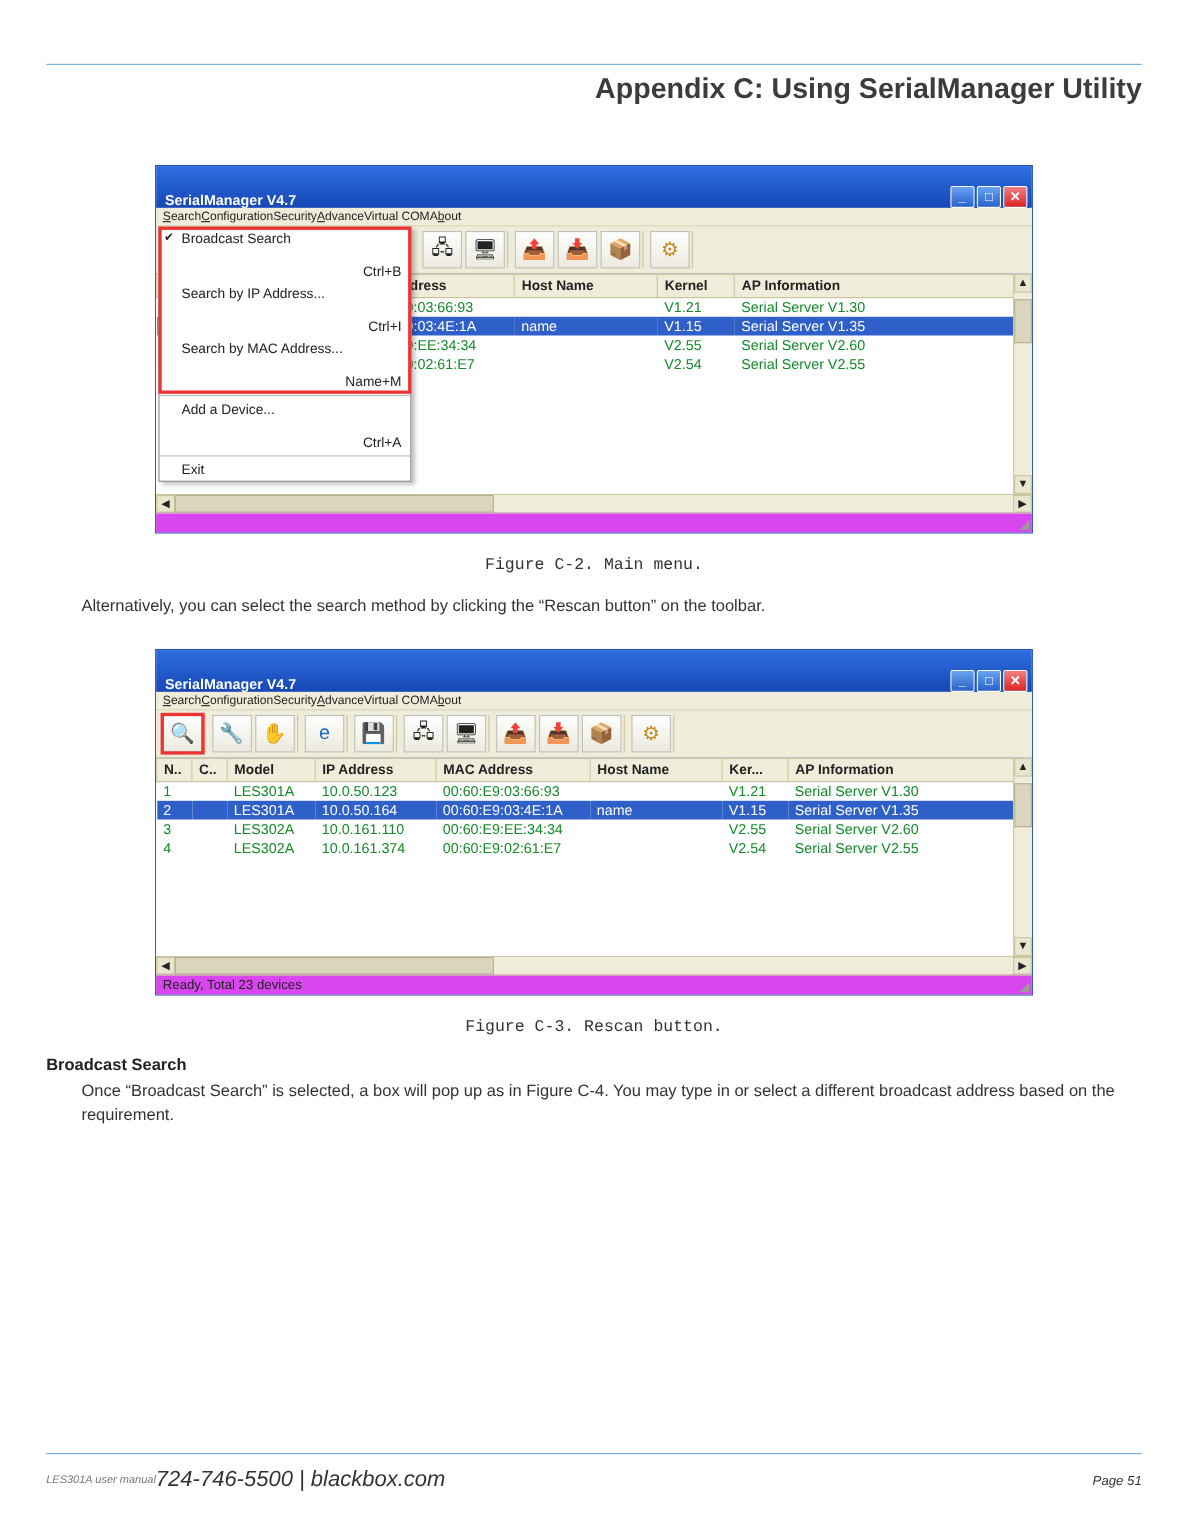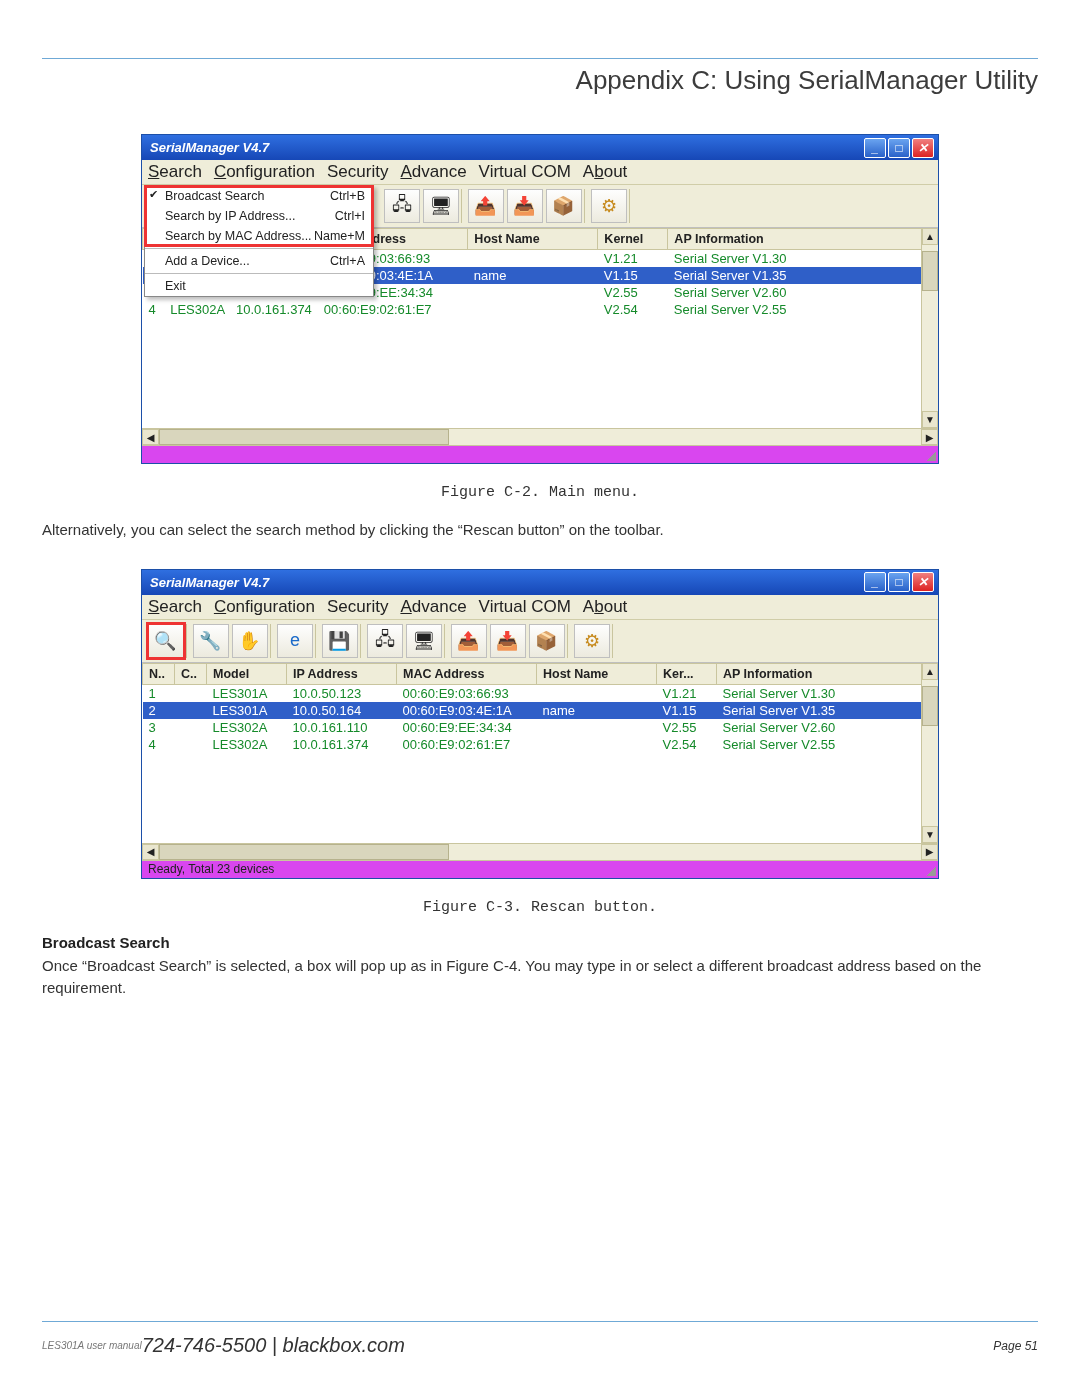--- a/index.html
+++ b/index.html
@@ -9,61 +9,60 @@
     background: #fff;
     font-family: "Segoe UI", Tahoma, Arial, sans-serif;
     color: #222;
     position: relative;
     padding: 58px 42px 40px 42px;
   }
   .header-line { border-top: 1px solid #6fa9d6; margin-bottom: 6px; }
   .page-title {
     text-align: right;
     font-size: 26px;
-    font-weight: 400;
+    font-weight: 700;
     color: #3c3c3c;
-    margin-bottom: 38px;
+    margin-bottom: 54px;
   }
 
   
   .win {
     border: 1px solid #1c4fa8;
     margin: 0 auto 20px auto;
     width: 798px;
     font-size: 13px;
   }
   .titlebar {
-    height: 25px;
+    height: 38px;
     background: linear-gradient(#2f6fe0, #1647b6);
     display: flex;
-    align-items: center;
+    align-items: flex-end;
     padding: 0 4px 0 8px;
     color: #fff;
     font-weight: 700;
     font-size: 13px;
     font-family: Tahoma, sans-serif;
-    font-style: italic;
   }
   .titlebar .spacer { flex: 1; }
   .win-btn {
     width: 22px; height: 20px;
     margin-left: 2px;
     border: 1px solid #fff;
     background: linear-gradient(#6aa4f0,#2961c9);
     display: flex; align-items: center; justify-content: center;
     font-size: 12px; font-weight: 700; color: #fff;
     border-radius: 2px;
   }
   .win-btn.close { background: linear-gradient(#f08080,#d22); }
   .menubar {
     background: #efedd9;
     padding: 2px 6px;
     display: flex;
-    gap: 12px;
-    font-size: 17px;
+    gap: 0;
+    font-size: 11px;
     font-family: Tahoma, sans-serif;
     border-bottom: 1px solid #d0cda8;
   }
   .menubar span { cursor: default; }
   .menubar u { text-decoration: underline; }
 
   
   .dropdown {
     position: absolute;
     background: #fff;
@@ -72,21 +71,21 @@
     z-index: 5;
     box-shadow: 3px 3px 4px rgba(0,0,0,.25);
     width: 230px;
   }
   .dropdown-row {
     display: flex;
     padding: 3px 8px 3px 20px;
     white-space: nowrap;
     position: relative;
   }
-  .dropdown-row .sc { margin-left: auto; }
+  .dropdown-row .sc { margin-left: auto; margin-top: 30px; }
   .dropdown-row.checked::before {
     content: "✔"; position: absolute; left: 4px; top: 2px; font-size: 11px;
   }
   .dropdown-sep { border-top: 1px solid #bbb; margin: 2px 0; }
 
   
   .toolbar {
     display: flex;
     gap: 4px;
     padding: 4px 4px;
@@ -147,21 +146,21 @@
     position:relative;
   }
   .statusbar::after{
     content:""; position:absolute; right:2px; bottom:2px;
     width:12px;height:12px;
     background:
       linear-gradient(135deg, transparent 60%, #999 60%);
   }
 
   .caption { text-align: center; font-size: 15px; color:#333; margin: 8px 0 18px; font-family: Liberation Mono, monospace;}
-  .bodytext { font-size: 15px; color:#333; line-height:1.45; margin-bottom: 28px;}
+  .bodytext { font-size: 15px; color:#333; line-height:1.45; margin-bottom: 28px; margin-left: 32px;}
   .subhead { font-weight:700; font-size:15px; margin-bottom:4px;}
 
   .footer {
     position:absolute; left:42px; right:42px; bottom:40px;
   }
   .footer-line{border-top:1px solid #6fa9d6;margin-bottom:12px;}
   .footer-row{display:flex;align-items:center;font-size:15px;font-style:italic;}
   .footer-left{font-size:10px;color:#777;}
   .footer-center{flex:1;text-align:left;font-size:20px;color:#333;}
   .footer-right{font-size:12px;color:#333;}

